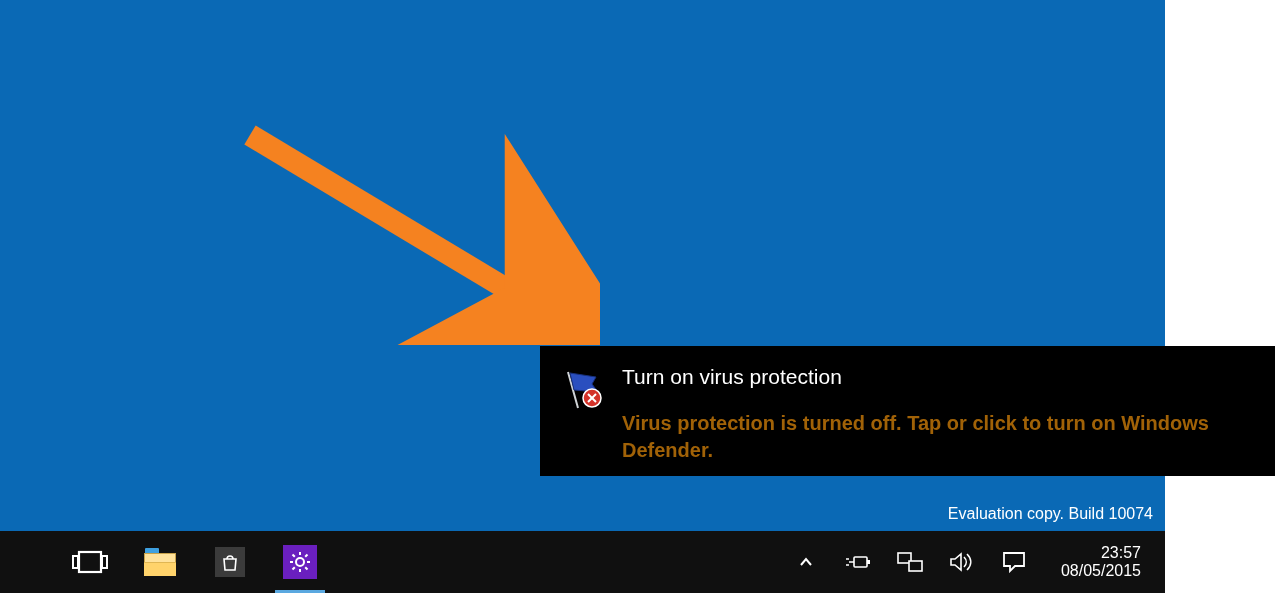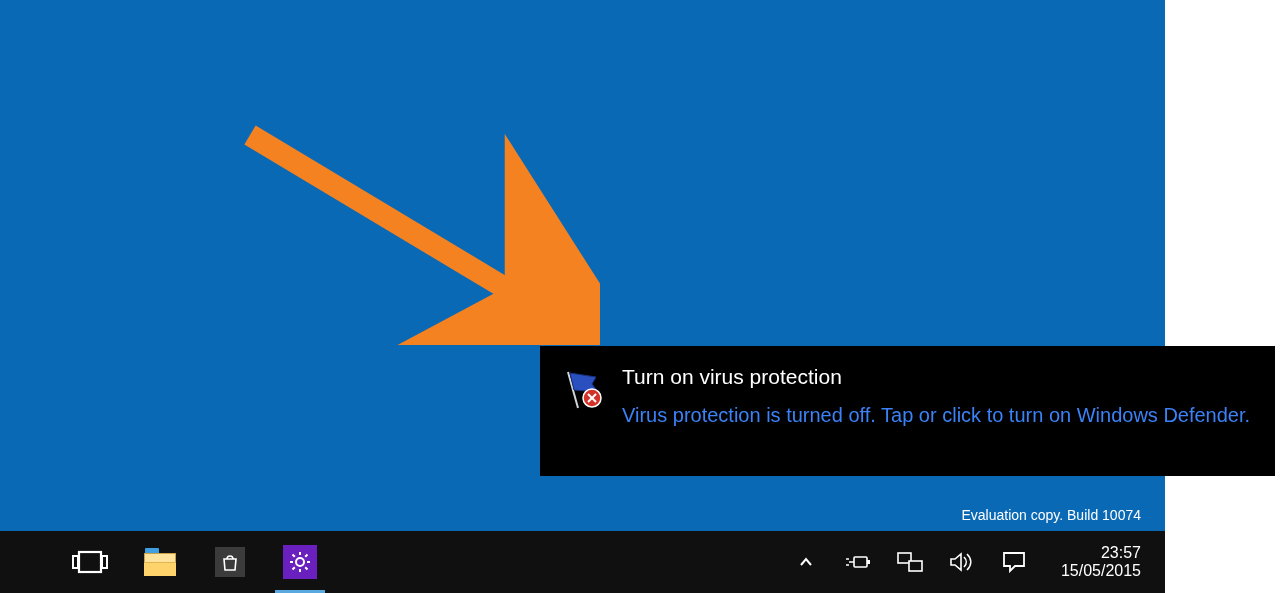--- a/index.html
+++ b/index.html
@@ -34,28 +34,28 @@
   }
   .toast .icon-wrap {
     width: 50px;
     flex: 0 0 50px;
     display:flex;
     justify-content:center;
     padding-top:4px;
   }
   .toast .txt { padding-left: 14px; }
   .toast .title { font-size: 21px; font-weight: 400; color:#ffffff; line-height:1.25; }
-  .toast .body  { font-size: 20px; font-weight: 400; color:#3b82f6; line-height:1.35; margin-top:12px;}
+  .toast .body  { font-size: 20px; font-weight: 700; color:#a16207; line-height:1.35; margin-top:20px;}
   
   .watermark {
     position: absolute;
-    right: 24px;
+    right: 12px;
     bottom: 70px;
     color: #ffffff;
-    font-size: 14px;
+    font-size: 16px;
     text-align: right;
     white-space: nowrap;
   }
   
   .taskbar {
     position: absolute;
     left: 0; right: 0; bottom: 0;
     height: 62px;
     background: #101010;
     display: flex;
@@ -207,17 +207,17 @@
           <path d="M18 3 C23 8 23 14 18 19" fill="none" stroke="#ffffff" stroke-width="1.6"></path>
         </svg>
       </div>
       <div class="tray-ico">
         <svg width="24" height="22" viewBox="0 0 24 22">
           <path d="M2 2 L22 2 L22 15 L13 15 L8 20 L8 15 L2 15 Z" fill="none" stroke="#ffffff" stroke-width="1.8"></path>
         </svg>
       </div>
       <div class="clock">
         <div>23:57</div>
-        <div>15/05/2015</div>
+        <div>08/05/2015</div>
       </div>
     </div>
   </div>
 </div>
 
 </body></html>

